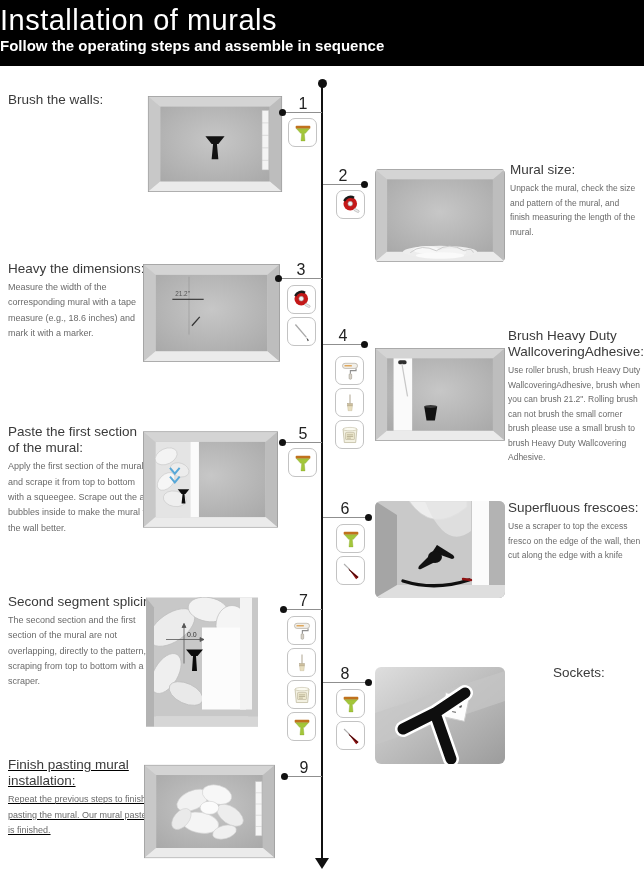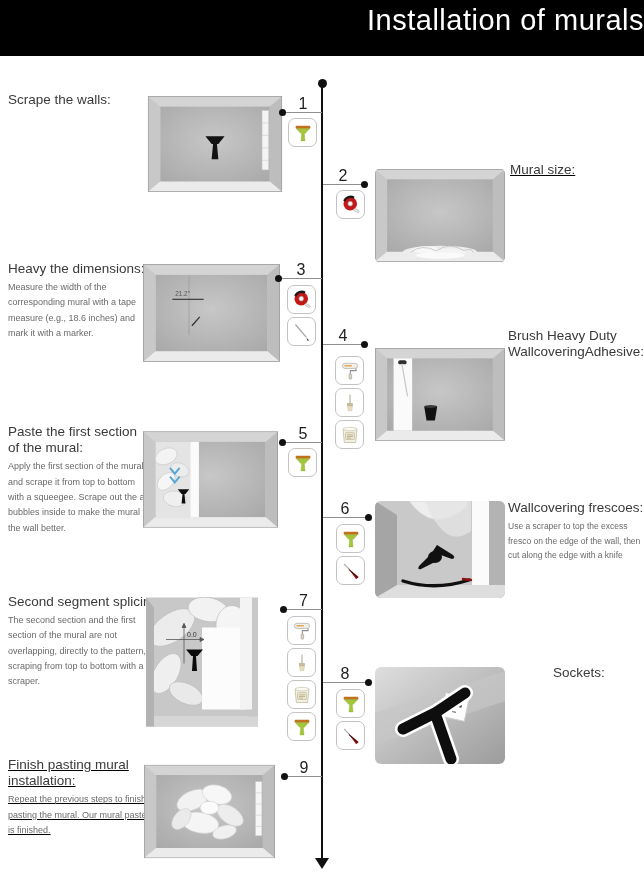--- a/index.html
+++ b/index.html
@@ -1,21 +1,21 @@
 <!DOCTYPE html>
 <html><head>
 <meta charset="utf-8">
 <style>
   * { margin:0; padding:0; box-sizing:border-box; }
   html,body { background:#fff; }
   body { font-family:"Liberation Sans", sans-serif; }
   .page { position:relative; width:644px; height:879px; background:#fff; overflow:hidden; }
 
   
-  .hdr { position:absolute; left:0; top:0; width:644px; height:56px; background:#000; text-align:right; color:#fff; }
+  .hdr { position:absolute; left:0; top:0; width:644px; height:66px; background:#000; text-align:left; color:#fff; }
   .hdr h1 { font-size:29px; font-weight:400; line-height:34px; padding-top:3px; letter-spacing:.5px; }
   .hdr p  { font-size:15px; font-weight:700; line-height:18px; }
 
   
   .tl-line  { position:absolute; left:321px; top:85px; width:2px; height:775px; background:#111; }
   .tl-dot   { position:absolute; left:318px; top:79px; width:9px; height:9px; border-radius:50%; background:#111; }
   .tl-arrow { position:absolute; left:315px; top:858px; width:0; height:0;
               border-left:7px solid transparent; border-right:7px solid transparent; border-top:11px solid #111; }
 
   
@@ -42,21 +42,21 @@
 
   
   .t1 { left:8px;  top:92px;  width:140px; }
   .i1 { left:146px; top:96px;  width:138px; height:96px; }
   .c1 { left:284px; top:95px;  width:38px; }
   .g1 { left:288px; top:118px; }
 
   .c2 { left:323px; top:167px; width:40px; }
   .g2 { left:336px; top:190px; }
   .i2 { left:375px; top:168px; width:130px; height:95px; }
-  .t2 { left:510px; top:162px; width:128px;text-decoration:underline; }
+  .t2 { left:510px; top:162px; width:128px; }
 
   .t3 { left:8px;  top:261px; width:142px; }
   .i3 { left:143px; top:262px; width:137px; height:102px; }
   .c3 { left:280px; top:261px; width:42px; }
   .g3 { left:287px; top:285px; }
 
   .c4 { left:323px; top:327px; width:40px; }
   .g4 { left:335px; top:356px; }
   .i4 { left:375px; top:334px; width:130px; height:121px; }
   .t4 { left:508px; top:328px; width:134px; }
@@ -147,29 +147,30 @@
       <line x1="8.6" y1="13.6" x2="15.4" y2="13.6" stroke="#968e6c" stroke-width="0.6"></line>
       <line x1="8.6" y1="15.4" x2="13" y2="15.4" stroke="#968e6c" stroke-width="0.6"></line>
     </symbol>
   </defs>
 </svg>
 
 <div class="page">
 
   <header class="hdr">
     <h1>Installation of murals</h1>
+    <p>Follow the operating steps and assemble in sequence</p>
   </header>
 
   <div class="tl-line"></div>
   <div class="tl-dot"></div>
   <div class="tl-arrow"></div>
 
   <section class="step-left">
     <div class="txt t1">
-      <h2 class="h-nw">Scrape the walls:</h2>
+      <h2 class="h-nw">Brush the walls:</h2>
     </div>
     <figure class="img i1">
       <svg viewBox="0 0 140 100">
         <use href="#room"></use>
         <rect x="119" y="15" width="7" height="62" fill="#f4f4f4" stroke="#c2c2c2" stroke-width="0.5"></rect>
         <path d="M119 28 h7 M119 41 h7 M119 54 h7 M119 67 h7" stroke="#c2c2c2" stroke-width="0.5"></path>
         <path d="M60 42 h20 l-6.5 8 h-1.5 l1.5 16 h-7 l1.5 -16 h-1.5 z" fill="#121212"></path>
       </svg>
     </figure>
     <div class="conn c1">
@@ -204,20 +205,21 @@
           <ellipse cx="70" cy="89" rx="40" ry="6.5" fill="#ededed"></ellipse>
           <ellipse cx="55" cy="87" rx="14" ry="4" fill="#f7f7f7"></ellipse>
           <ellipse cx="82" cy="90" rx="16" ry="4.5" fill="#f3f3f3"></ellipse>
           <ellipse cx="70" cy="93" rx="26" ry="3.5" fill="#fafafa"></ellipse>
           <path d="M38 90 Q50 80 66 88 Q80 78 96 88 Q104 84 106 90" fill="none" stroke="#c9c9c9" stroke-width="1"></path>
         </g>
       </svg>
     </figure>
     <div class="txt right-txt t2">
       <h2 class="h-nw">Mural size:</h2>
+      <p>Unpack the mural, check the size and pattern of the mural, and finish measuring the length of the mural.</p>
     </div>
   </section>
 
   <section class="step-left">
     <div class="txt t3">
       <h2 class="h-nw">Heavy the dimensions:</h2>
       <p>Measure the width of the corresponding mural with a tape measure (e.g., 18.6 inches) and mark it with a marker.</p>
     </div>
     <figure class="img i3">
       <svg viewBox="0 0 140 100">
@@ -274,20 +276,21 @@
         <rect x="20" y="11" width="20" height="78" fill="#fafafa"></rect>
         <rect x="25" y="13" width="9" height="4.5" rx="2" fill="#2e2e2e"></rect>
         <line x1="29" y1="17" x2="35" y2="52" stroke="#e8e8e8" stroke-width="1.6"></line>
         <line x1="29" y1="17" x2="35" y2="52" stroke="#9a9a9a" stroke-width="0.5"></line>
         <path d="M53 63 h14 l-2.5 15 h-9 z" fill="#111"></path>
         <ellipse cx="60" cy="63" rx="7" ry="1.6" fill="#3a3a3a"></ellipse>
       </svg>
     </figure>
     <div class="txt right-txt t4">
       <h2>Brush Heavy Duty WallcoveringAdhesive:</h2>
+      <p>Use roller brush, brush Heavy Duty WallcoveringAdhesive, brush when you can brush 21.2". Rolling brush can not brush the small corner brush please use a small brush to brush Heavy Duty Wallcovering Adhesive.</p>
     </div>
   </section>
 
   <section class="step-left">
     <div class="txt t5">
       <h2>Paste the first section of the mural:</h2>
       <p>Apply the first section of the mural and scrape it from top to bottom with a squeegee. Scrape out the air bubbles inside to make the mural fit the wall better.</p>
     </div>
     <figure class="img i5">
       <svg viewBox="0 0 140 100">
@@ -349,21 +352,21 @@
         <g>
           <path d="M62 44 q4 10 0 16 l-16 8 q-4 1 -2 -3 l12 -12 z" fill="#111"></path>
           <path d="M62 44 l16 10 q3 3 -1 4 l-17 -6 z" fill="#111"></path>
           <ellipse cx="60" cy="56" rx="7" ry="6" fill="#111"></ellipse>
         </g>
         <path d="M28 80 Q60 90 94 79" fill="none" stroke="#101010" stroke-width="3.4" stroke-linecap="round"></path>
         <path d="M88 78 l8 1" stroke="#8e1111" stroke-width="2.4" stroke-linecap="round"></path>
       </svg>
     </figure>
     <div class="txt right-txt t6">
-      <h2 class="h-nw">Wallcovering frescoes:</h2>
+      <h2 class="h-nw">Superfluous frescoes:</h2>
       <p>Use a scraper to top the excess fresco on the edge of the wall, then cut along the edge with a knife</p>
     </div>
   </section>
 
   <section class="step-left">
     <div class="txt t7">
       <h2 class="h-nw">Second segment splicing:</h2>
       <p>The second section and the first section of the mural are not overlapping, directly to the pattern, scraping from top to bottom with a scraper.</p>
     </div>
     <figure class="img i7">

